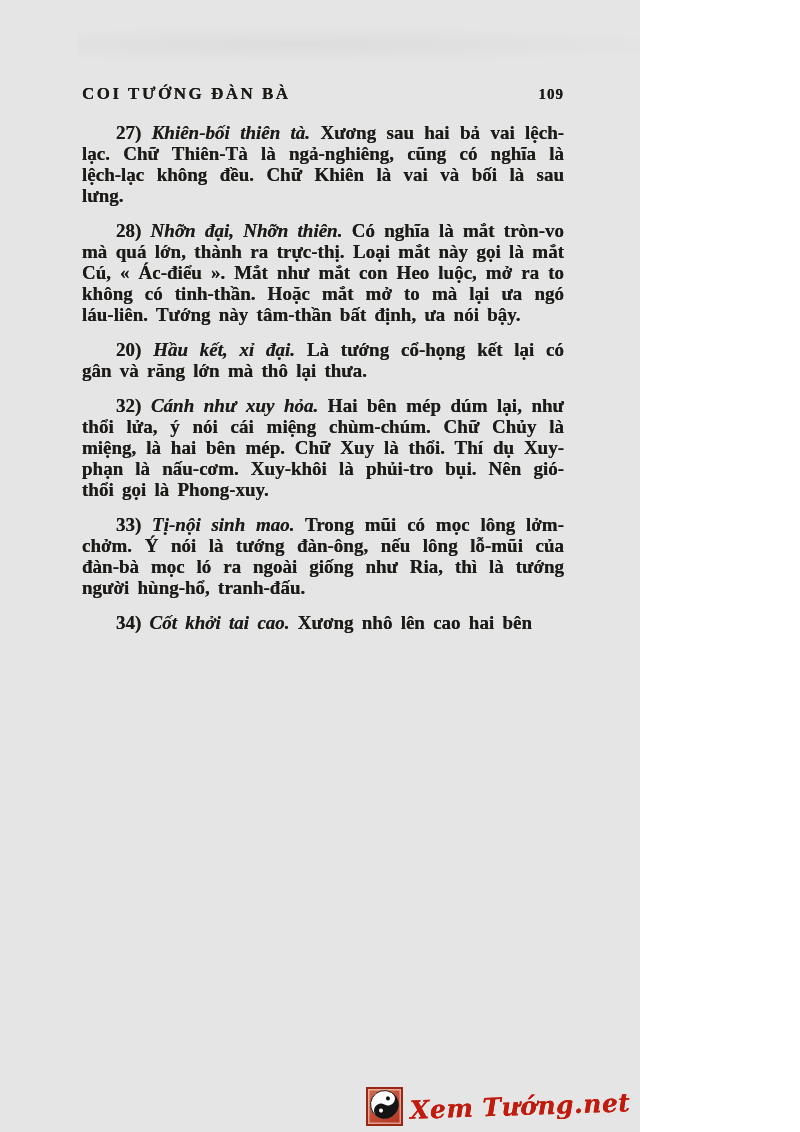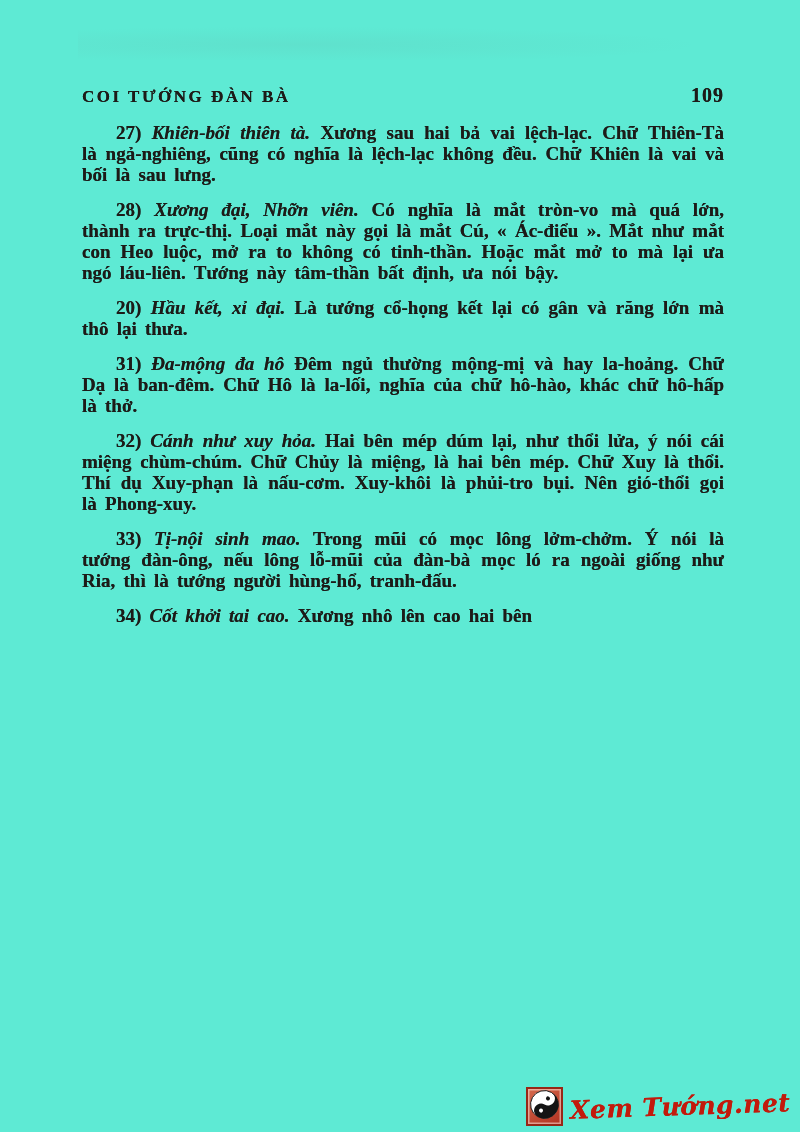--- a/index.html
+++ b/index.html
@@ -3,41 +3,41 @@
 <meta charset="utf-8">
 <style>
   html, body { margin:0; padding:0; }
   body {
     width:800px; height:1132px;
     background:#ffffff;
     font-family:"Liberation Serif", serif;
   }
   .page {
     position:relative;
-    width:800px; height:1132px;
-    background:#5eead4;
+    width:640px; height:1132px;
+    background:#e5e5e5;
     overflow:hidden;
     color:#1d1b18;
   }
   
   .scan-noise {
     position:absolute; left:78px; top:26px; width:630px; height:34px;
     background:radial-gradient(ellipse at 35% 55%, rgba(110,110,110,0.07), transparent 70%);
     pointer-events:none;
   }
   .page-header {
     position:absolute; left:82px; right:76px; top:84px;
     display:flex; justify-content:space-between; align-items:baseline;
   }
   .running-title {
     font-weight:bold; font-size:17px; letter-spacing:2.5px;
     text-shadow:0 0 0.5px #1d1b18;
   }
   .page-number {
-    font-weight:bold; font-size:20px; letter-spacing:1px;
+    font-weight:bold; font-size:15px; letter-spacing:1px;
     text-shadow:0 0 0.5px #1d1b18;
   }
   .text-block {
     position:absolute; left:82px; right:76px; top:122px;
     font-size:19px; line-height:21px; font-weight:bold;
     text-align:justify;
     text-shadow:0 0 0.4px rgba(20,18,15,0.8);
   }
   .para {
     margin:0 0 14px 0;
@@ -74,23 +74,22 @@
 
   <div class="scan-noise"></div>
 
   <div class="page-header">
     <span class="running-title">COI TƯỚNG ĐÀN BÀ</span>
     <span class="page-number">109</span>
   </div>
 
   <div class="text-block">
     <p class="para"><span class="num">27)</span> <span class="term">Khiên-bối thiên tà.</span> <span class="ptext">Xương sau hai bả vai lệch-lạc. Chữ Thiên-Tà là ngả-nghiêng, cũng có nghĩa là lệch-lạc không đều. Chữ Khiên là vai và bối là sau lưng.</span></p>
-    <p class="para"><span class="num">28)</span> <span class="term">Xương đại, Nhỡn viên.</span> <span class="ptext">Có nghĩa là mắt tròn-vo mà quá lớn, thành ra trực-thị. Loại mắt này gọi là mắt Cú, « Ác-điểu ». Mắt như mắt con Heo luộc, mở ra to không có tinh-thần. Hoặc mắt mở to mà lại ưa ngó láu-liên. Tướng này tâm-thần bất định, ưa nói bậy.</span></p>
+    <p class="para"><span class="num">28)</span> <span class="term">Nhỡn đại, Nhỡn thiên.</span> <span class="ptext">Có nghĩa là mắt tròn-vo mà quá lớn, thành ra trực-thị. Loại mắt này gọi là mắt Cú, « Ác-điểu ». Mắt như mắt con Heo luộc, mở ra to không có tinh-thần. Hoặc mắt mở to mà lại ưa ngó láu-liên. Tướng này tâm-thần bất định, ưa nói bậy.</span></p>
     <p class="para"><span class="num">20)</span> <span class="term">Hầu kết, xỉ đại.</span> <span class="ptext">Là tướng cổ-họng kết lại có gân và răng lớn mà thô lại thưa.</span></p>
-    <p class="para"><span class="num">31)</span> <span class="term">Đa-mộng đa hô</span> <span class="ptext">Đêm ngủ thường mộng-mị và hay la-hoảng. Chữ Dạ là ban-đêm. Chữ Hô là la-lối, nghĩa của chữ hô-hào, khác chữ hô-hấp là thở.</span></p>
     <p class="para"><span class="num">32)</span> <span class="term">Cánh như xuy hỏa.</span> <span class="ptext">Hai bên mép dúm lại, như thổi lửa, ý nói cái miệng chùm-chúm. Chữ Chủy là miệng, là hai bên mép. Chữ Xuy là thổi. Thí dụ Xuy-phạn là nấu-cơm. Xuy-khôi là phủi-tro bụi. Nên gió-thổi gọi là Phong-xuy.</span></p>
     <p class="para"><span class="num">33)</span> <span class="term">Tị-nội sinh mao.</span> <span class="ptext">Trong mũi có mọc lông lởm-chởm. Ý nói là tướng đàn-ông, nếu lông lỗ-mũi của đàn-bà mọc ló ra ngoài giống như Ria, thì là tướng người hùng-hổ, tranh-đấu.</span></p>
     <p class="para"><span class="num">34)</span> <span class="term">Cốt khởi tai cao.</span> <span class="ptext">Xương nhô lên cao hai bên</span></p>
   </div>
 
   <div class="watermark">
     <div class="logo-box">
       <span>
         <svg viewBox="0 0 100 100" width="29" height="29" aria-hidden="true">
           <g transform="rotate(30 50 50)">

